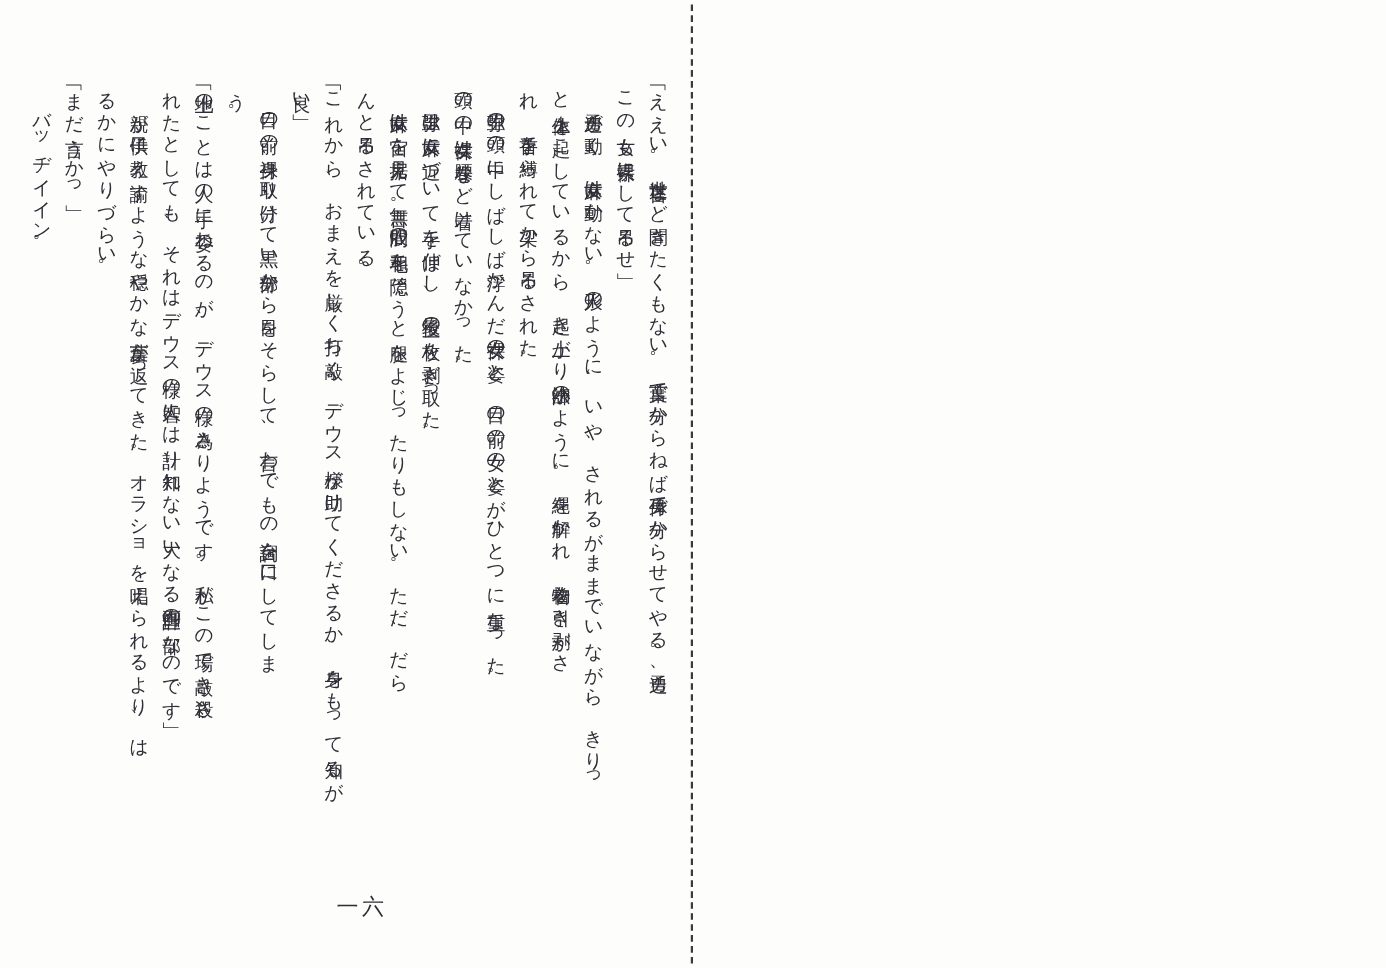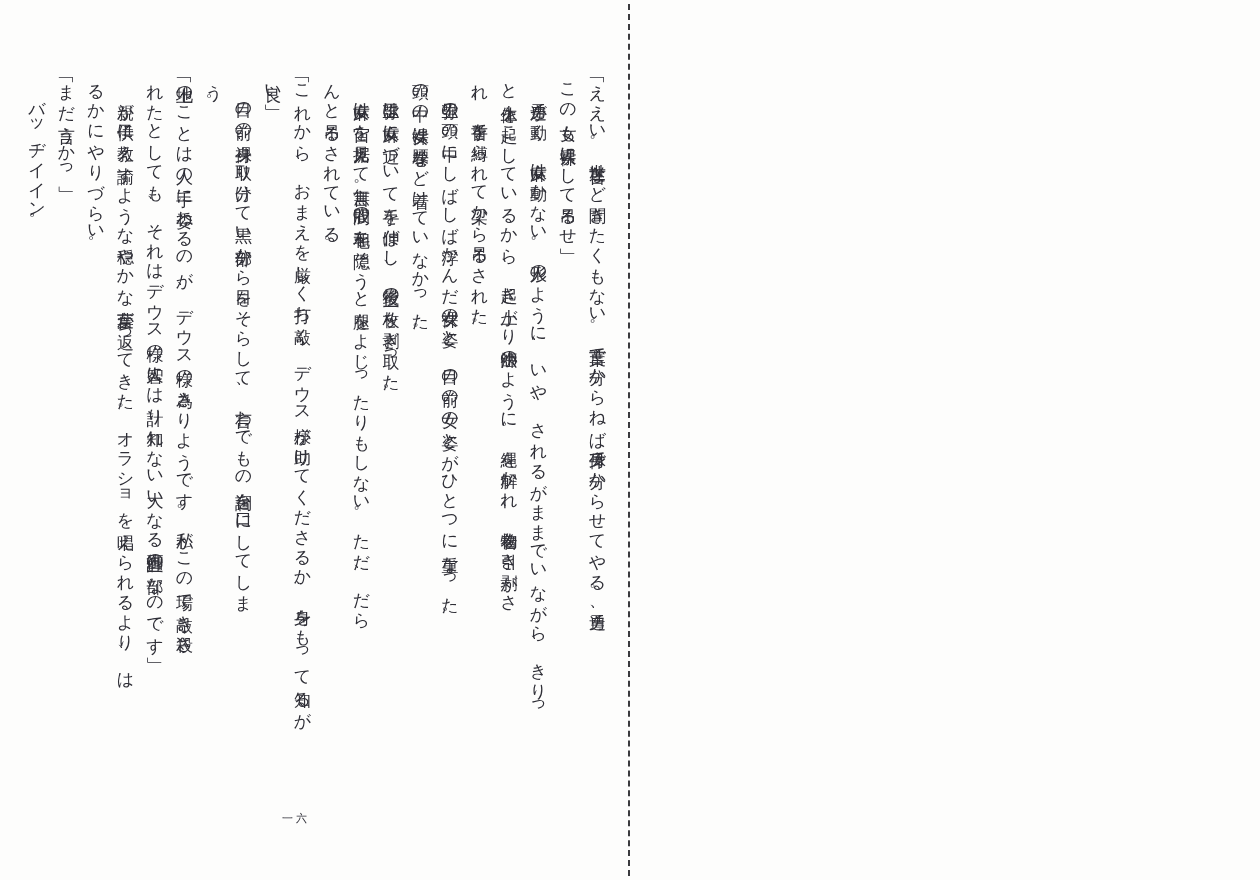--- a/index.html
+++ b/index.html
@@ -32,22 +32,22 @@
     letter-spacing:0.85px;
     line-height:29.5px;
     overflow:visible;
   }
   .text-block.lp{left:22px;}
   .tcol{height:716px;}
   .pagenum{
     position:absolute;
     top:811px;
     width:70px;
-    text-align:left;
-    font-size:11px;
+    text-align:right;
+    font-size:20px;
     letter-spacing:3px;
     writing-mode:horizontal-tb;
   }
   .pagenum.lp{left:282px;}
 </style>
 </head>
 <body>
 
 <div class="spread">
 

